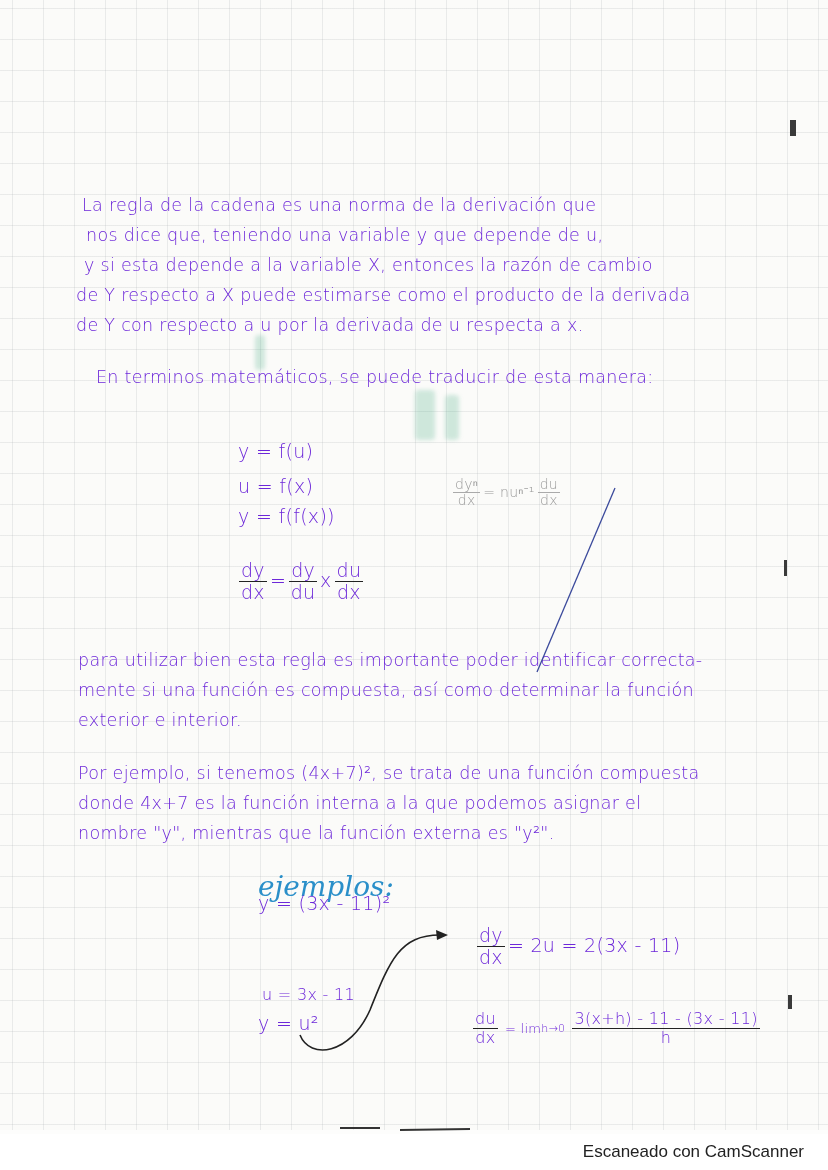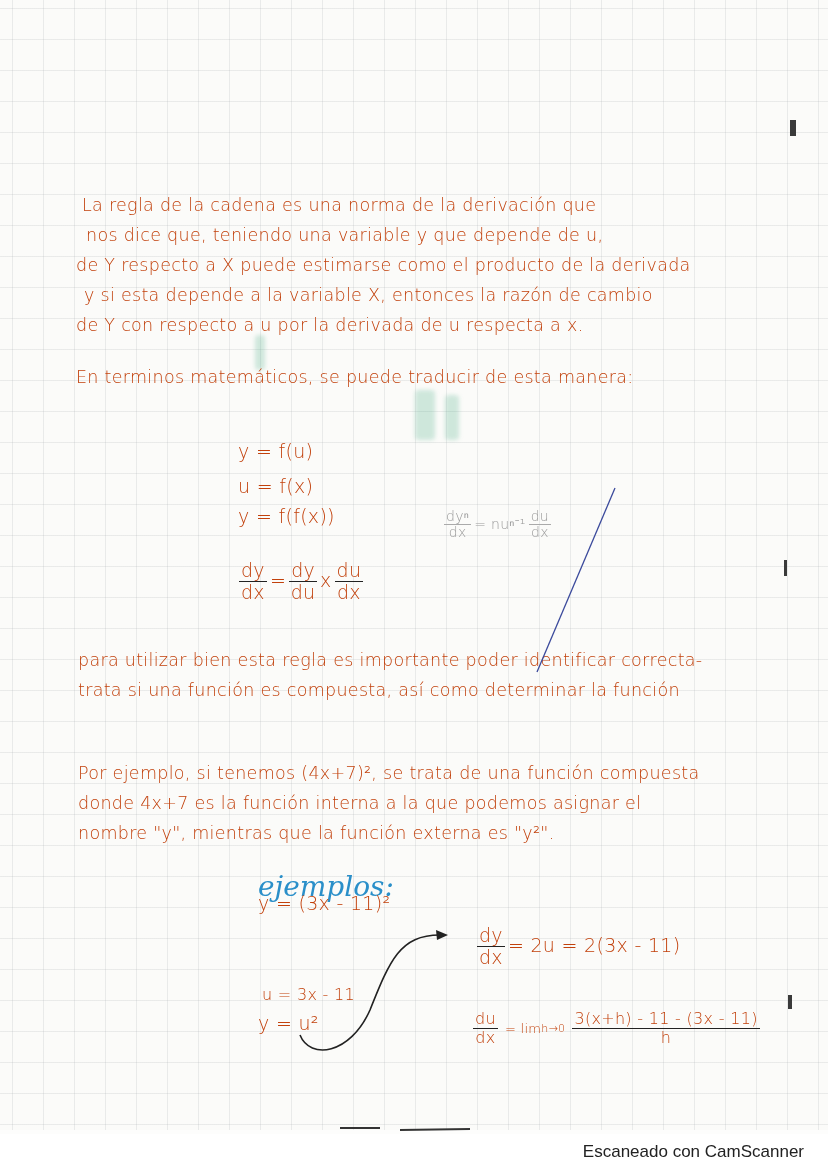--- a/index.html
+++ b/index.html
@@ -3,21 +3,21 @@
 <meta charset="utf-8">
 <style>
   html,body{margin:0;padding:0;}
   body{width:828px;height:1170px;background:#fdfdfc;position:relative;overflow:hidden;font-family:"DejaVu Sans",sans-serif;}
   .paper{position:absolute;left:0;top:0;width:828px;height:1130px;
     background-color:#fbfbf9;
     background-image:
       linear-gradient(to right, rgba(170,175,180,0.22) 1px, transparent 1px),
       linear-gradient(to bottom, rgba(170,175,180,0.22) 1px, transparent 1px);
     background-size:31px 31px;background-position:12px 8px;}
-  .hw{position:absolute;color:#c2410c;font-family:"DejaVu Sans",sans-serif;font-weight:300;white-space:nowrap;letter-spacing:0.3px;}
+  .hw{position:absolute;color:#6d28d9;font-family:"DejaVu Sans",sans-serif;font-weight:300;white-space:nowrap;letter-spacing:0.3px;}
   .para{font-size:17.5px;line-height:30px;}
   .math{font-size:19px;}
   .frac{display:inline-flex;flex-direction:column;align-items:center;vertical-align:middle;margin:0 3px;}
   .frac .num{border-bottom:1.5px solid #222;padding:0 2px;line-height:1.1;}
   .frac .den{line-height:1.1;}
   .faint{color:#9a9a9a;font-size:14px;}
   .faint .frac .num{border-bottom-color:#aaa;}
   .title-ej{position:absolute;left:258px;top:870px;font-family:"DejaVu Serif",serif;font-style:italic;font-weight:normal;font-size:28px;color:#2a8fc9;}
   .footer{position:absolute;left:0;top:1134px;width:828px;height:40px;background:#ffffff;}
   .footer span{position:absolute;right:24px;top:8px;font-family:"Liberation Sans",sans-serif;font-size:17px;color:#222;}
@@ -34,32 +34,32 @@
 <div class="green" style="left:445px;top:395px;width:14px;height:45px;"></div>
 <div class="green" style="left:255px;top:335px;width:10px;height:35px;"></div>
 
 <div class="mark" style="left:790px;top:120px;width:6px;height:16px;"></div>
 <div class="mark" style="left:784px;top:560px;width:3px;height:16px;"></div>
 <div class="mark" style="left:788px;top:995px;width:4px;height:14px;"></div>
 
 <div class="hw para" style="left:82px;top:190px;">
   <div>La regla de la cadena es una norma de la derivación que</div>
   <div style="margin-left:4px">nos dice que, teniendo una variable y que depende de u,</div>
+  <div style="margin-left:2px">y si esta depende a la variable X, entonces la razón de cambio</div>
   <div style="margin-left:-6px">de Y respecto a X puede estimarse como el producto de la derivada</div>
-  <div style="margin-left:2px">y si esta depende a la variable X, entonces la razón de cambio</div>
   <div style="margin-left:-6px">de Y con respecto a u por la derivada de u respecta a x.</div>
 </div>
 
-<div class="hw para" style="left:76px;top:362px;">En terminos matemáticos, se puede traducir de esta manera:</div>
+<div class="hw para" style="left:76px;top:362px;padding-left:20px;">En terminos matemáticos, se puede traducir de esta manera:</div>
 
 <div class="hw math" style="left:238px;top:420px;margin-top:20px;">y = f(u)</div>
 <div class="hw math" style="left:238px;top:475px;">u = f(x)</div>
 <div class="hw math" style="left:238px;top:505px;text-align:center;">y = f(f(x))</div>
 
-<div class="hw faint" style="left:441px;top:477px;margin-top:32px;">
+<div class="hw faint" style="left:450px;top:477px;">
   <span class="frac">
       <span class="num">dyⁿ</span>
       <span class="den">dx</span>
     </span><span>= nuⁿ⁻¹</span><span class="frac">
       <span class="num">du</span>
       <span class="den">dx</span>
     </span>
 </div>
 
 <div class="hw math" style="left:236px;top:560px;">
@@ -70,21 +70,22 @@
       <span class="num">dy</span>
       <span class="den">du</span>
     </span><span>x</span><span class="frac">
       <span class="num">du</span>
       <span class="den">dx</span>
     </span>
 </div>
 
 <div class="hw para" style="left:78px;top:645px;">
   <div>para utilizar bien esta regla es importante poder identificar correcta-</div>
-  <div>trata si una función es compuesta, así como determinar la función</div>
+  <div>mente si una función es compuesta, así como determinar la función</div>
+  <div>exterior e interior.</div>
 </div>
 
 <div class="hw para" style="left:78px;top:758px;">
   <div>Por ejemplo, si tenemos (4x+7)², se trata de una función compuesta</div>
   <div>donde 4x+7 es la función interna a la que podemos asignar el</div>
   <div>nombre "y", mientras que la función externa es "y²".</div>
 </div>
 
 <div class="title-ej">ejemplos:</div>
 <div class="hw math" style="left:258px;top:892px;">y = (3x - 11)²</div>

